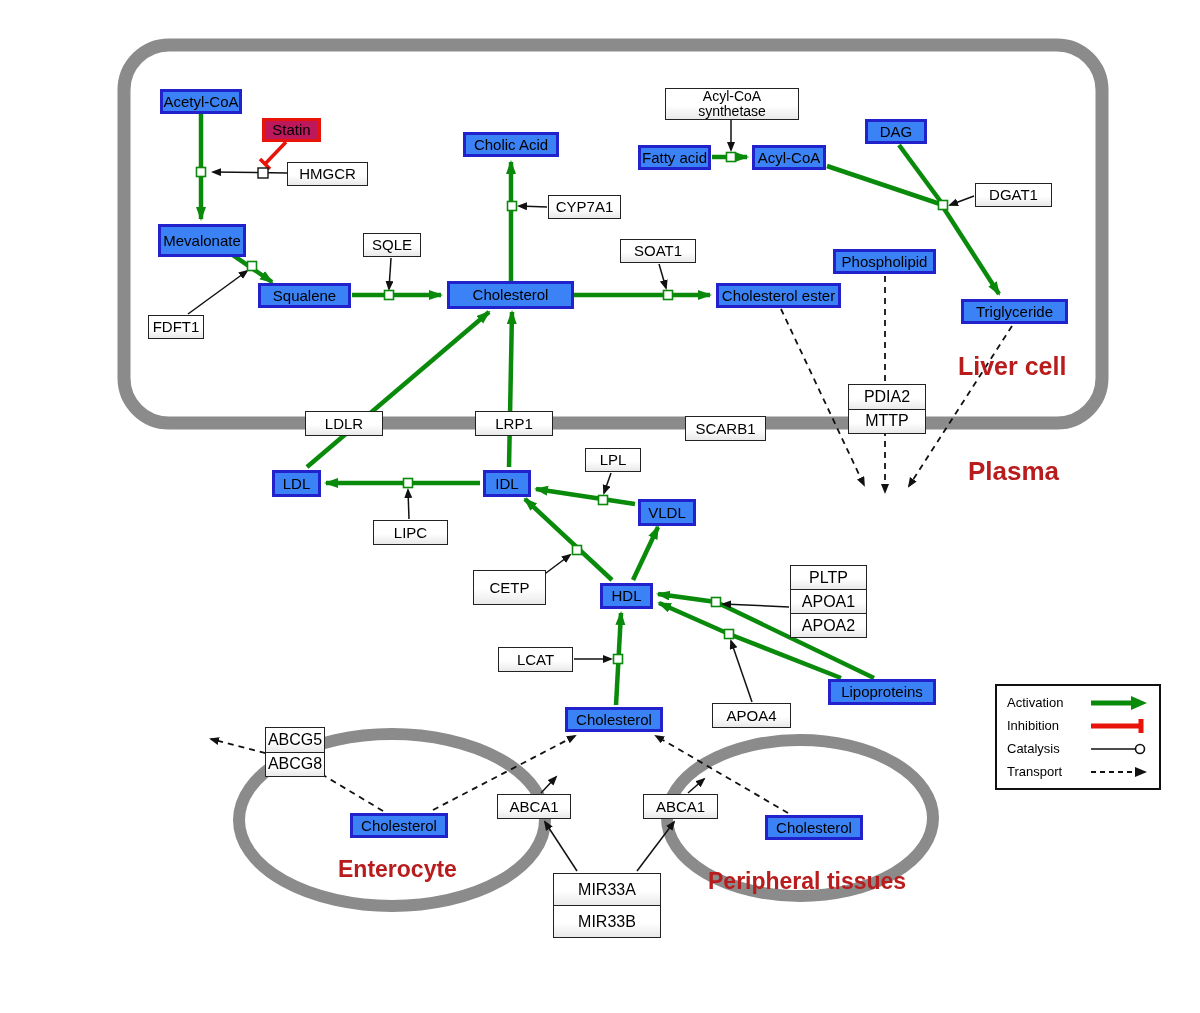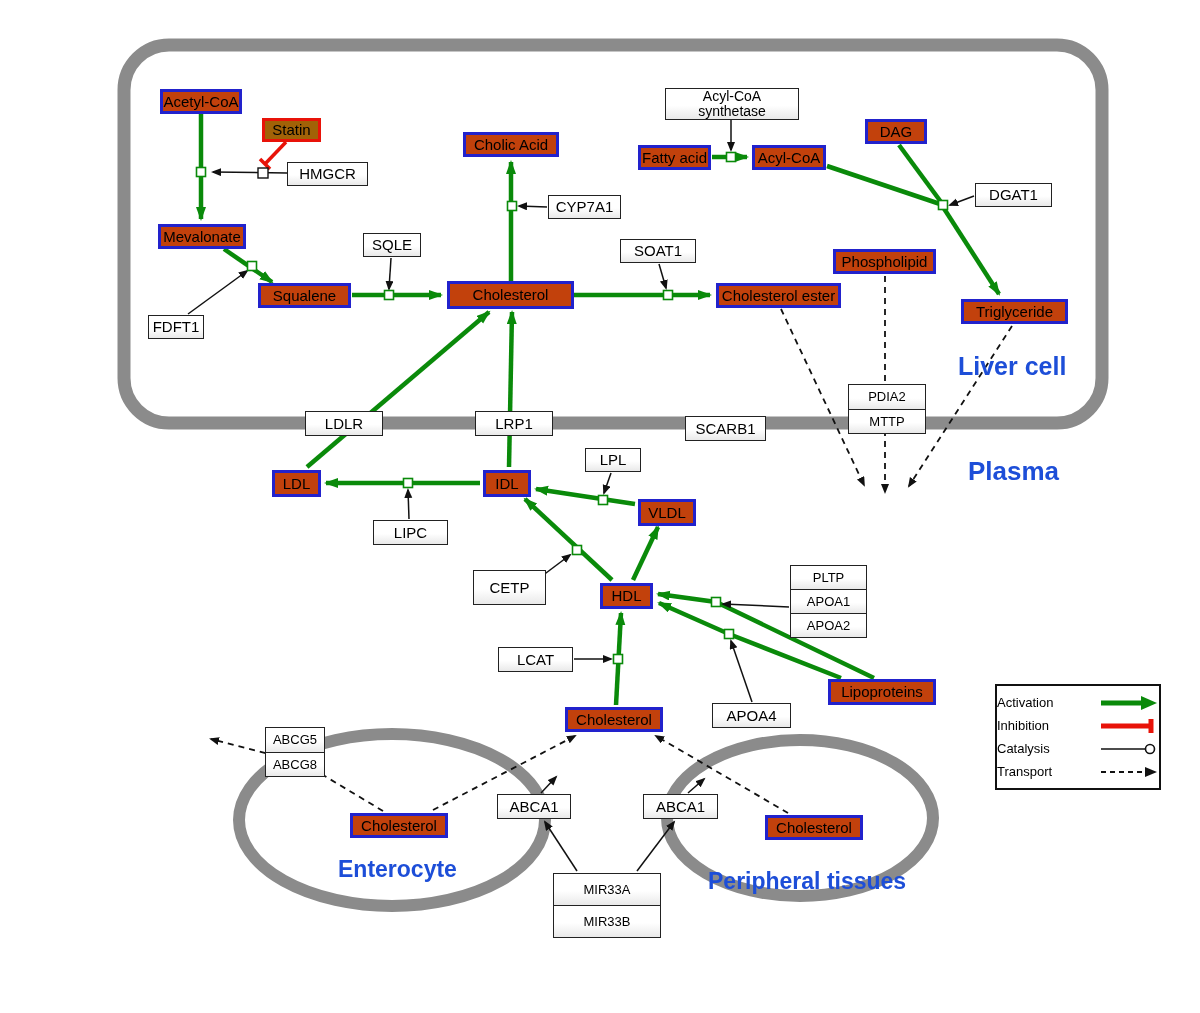--- a/index.html
+++ b/index.html
@@ -1,35 +1,35 @@
 <!DOCTYPE html>
 <html><head>
 <meta charset="utf-8">
 <style>
   *{box-sizing:border-box;margin:0;padding:0}
   html,body{background:#ffffff}
   body{font-family:"Liberation Sans",sans-serif;color:#000}
   #canvas{position:relative;width:1200px;height:1013px;background:#fff;overflow:hidden}
   #edges{position:absolute;left:0;top:0}
   .node{position:absolute;display:flex;align-items:center;justify-content:center;text-align:center;
-        font-size:15px;line-height:1.05;background:#c2410c;white-space:nowrap}
+        font-size:15px;line-height:1.05;background:#3b82f6;white-space:nowrap}
   .met{border:3px solid #2222cc}
   .enz{border:1px solid #222;background:linear-gradient(180deg,#ffffff 55%,#e9e9e9 100%)}
-  .inh{border:3px solid #e81309;background:#a16207}
+  .inh{border:3px solid #e81309;background:#be185d}
   .stack{position:absolute;display:flex;flex-direction:column}
-  .stack .cell{flex:1;display:flex;align-items:center;justify-content:center;font-size:13px;
+  .stack .cell{flex:1;display:flex;align-items:center;justify-content:center;font-size:16px;
         border:1px solid #222;background:linear-gradient(180deg,#ffffff 55%,#e9e9e9 100%)}
   .stack .cell + .cell{margin-top:-1px}
   .twoline{flex-direction:column;white-space:normal}
-  .region-label{position:absolute;font-weight:bold;color:#1d4ed8;white-space:nowrap}
+  .region-label{position:absolute;font-weight:bold;color:#b91c1c;white-space:nowrap}
   .apo-table{position:absolute;display:grid;grid-template-columns:82px 82px;grid-auto-rows:26px}
   .apo-table .acell{border:1px solid #222;margin-left:-1px;margin-top:-1px;display:flex;align-items:center;
         justify-content:center;font-size:15px;background:linear-gradient(180deg,#ffffff 55%,#ededed 100%)}
   .legend{position:absolute;left:995px;top:684px;width:166px;height:106px;border:2px solid #111;
-        background:#fff;display:flex;flex-direction:column;justify-content:space-around;padding:5px 0}
+        background:#fff;display:flex;flex-direction:column;justify-content:space-around;padding:5px 10px}
   .legend .lrow{display:flex;align-items:center;justify-content:space-between;font-size:13px}
   .legend .lrow span{color:#000}
 </style>
 </head>
 <body>
 
 <div id="canvas">
 
   <svg id="edges" width="1200" height="1013" viewBox="0 0 1200 1013">
     <defs>
@@ -121,21 +121,21 @@
   </svg>
 
   <div class="region-label" style="left:958px;top:352px;font-size:25px">Liver cell</div>
   <div class="region-label" style="left:968px;top:456px;font-size:26px">Plasma</div>
   <div class="region-label" style="left:338px;top:856px;font-size:23px">Enterocyte</div>
   <div class="region-label" style="left:708px;top:868px;font-size:23px">Peripheral tissues</div>
 
   <div class="node met" style="left:160px;top:89px;width:82px;height:25px">Acetyl-CoA</div>
   <div class="node inh" style="left:262px;top:118px;width:59px;height:24px">Statin</div>
   <div class="node enz" style="left:287px;top:162px;width:81px;height:24px">HMGCR</div>
-  <div class="node met" style="left:158px;top:224px;width:88px;height:25px">Mevalonate</div>
+  <div class="node met" style="left:158px;top:224px;width:88px;height:33px">Mevalonate</div>
   <div class="node enz" style="left:148px;top:315px;width:56px;height:24px">FDFT1</div>
   <div class="node met" style="left:258px;top:283px;width:93px;height:25px">Squalene</div>
   <div class="node enz" style="left:363px;top:233px;width:58px;height:24px">SQLE</div>
   <div class="node met" style="left:463px;top:132px;width:96px;height:25px">Cholic Acid</div>
   <div class="node enz" style="left:548px;top:195px;width:73px;height:24px">CYP7A1</div>
   <div class="node met" style="left:447px;top:281px;width:127px;height:28px">Cholesterol</div>
   <div class="node enz" style="left:620px;top:239px;width:76px;height:24px">SOAT1</div>
   <div class="node met" style="left:716px;top:283px;width:125px;height:25px">Cholesterol ester</div>
   <div class="node enz twoline" style="left:665px;top:88px;width:134px;height:32px;font-size:14px">
     <span>Acyl-CoA</span>

